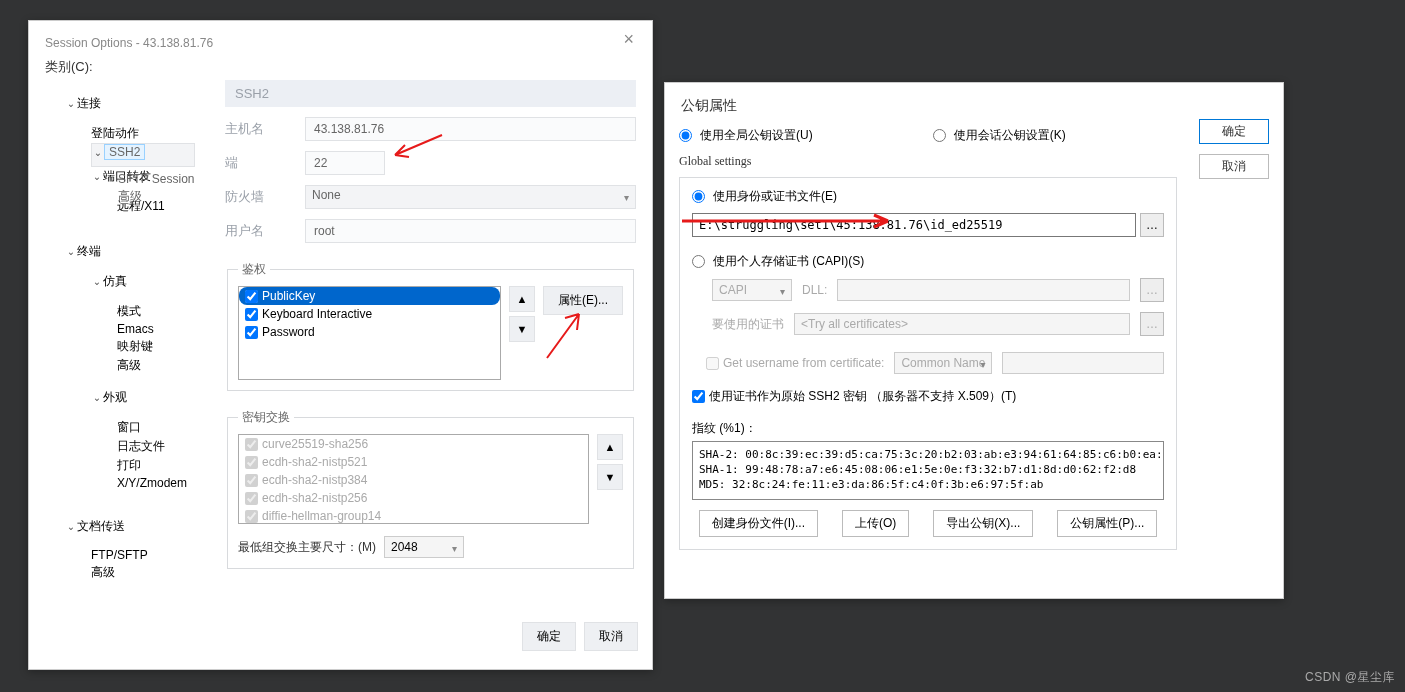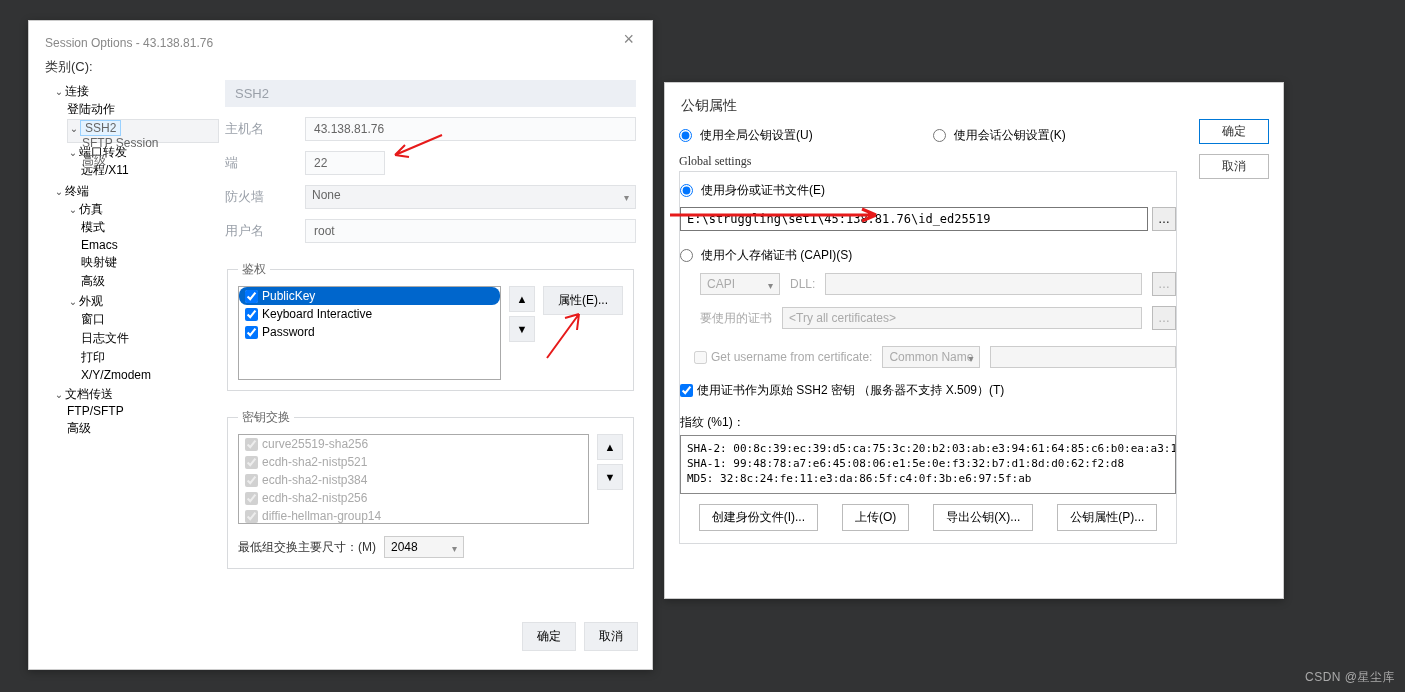--- a/index.html
+++ b/index.html
@@ -7,21 +7,21 @@
   .window { position: absolute; background: #fff; border: 1px solid #ccc; box-shadow: 0 2px 8px rgba(0,0,0,.3); }
   .win1 { left: 28px; top: 20px; width: 625px; height: 650px; }
   .win2 { left: 664px; top: 82px; width: 620px; height: 517px; }
   .titlebar { display: flex; align-items: flex-end; justify-content: space-between; padding: 8px 12px 8px 16px; color: #888; font-size: 13px; }
   .closex { font-size: 18px; color: #888; cursor: pointer; padding: 0 6px; }
 
   
   .cat-label { padding: 0 0 4px 16px; color: #333; font-size: 13px; }
   .main1 { display: flex; padding: 0 16px 0 10px; }
   .tree { width: 180px; padding-top: 2px; }
-  .tree ul { list-style: none; margin: 0; padding-left: 14px; }
+  .tree ul { list-style: none; margin: 12px; padding-left: 14px; }
   .tree li { padding: 1px 0; white-space: nowrap; }
   .tw { display: inline-block; width: 12px; text-align: center; cursor: pointer; font-size: 10px; color: #555; }
   .tree li.sel > span.txt { background: #e5f3ff; border: 1px solid #99d1ff; padding: 0 4px; }
 
   .form1 { flex: 1; padding-left: 6px; }
   .sechead { background: #eceff4; padding: 6px 10px; color: #9aa0a9; font-size: 13px; }
   .row { display: flex; align-items: center; margin-top: 10px; }
   .lbl { width: 80px; color: #9aa0a9; font-size: 13px; }
   .inp { flex: 1; background: #fafbfc; border: 1px solid #e0e2e5; padding: 4px 8px; color: #666; height: 24px; }
   .inp.short { flex: none; width: 80px; }
@@ -49,21 +49,21 @@
   .redarrow { position: absolute; z-index: 5; pointer-events: none; }
 
   
   .w2body { padding: 10px 14px 12px; position: relative; }
   .w2title { font-size: 14px; color: #333; padding: 4px 0 12px 2px; }
   .w2right { position: absolute; right: 14px; top: 36px; display: flex; flex-direction: column; gap: 10px; }
   .btn2 { background: #fff; border: 1px solid #0078d7; color: #333; padding: 3px 22px; }
   .btn2.plain { border-color: #bbb; }
   .radiorow { display: flex; align-items: center; gap: 4px; }
   .radiorow input { margin: 0 4px 0 0; }
-  .grp { border: 1px solid #d8dadd; margin-top: 2px; padding: 10px 0 12px; width: 498px; }
+  .grp { border: 1px solid #d8dadd; margin-top: 8px; padding: 10px 12px 12px; width: 498px; }
   .grptitle { margin-top: 10px; color: #333; font-family: Liberation Serif, serif; }
   .pathrow { display: flex; gap: 4px; margin-top: 8px; }
   .pathrow input { flex: 1; border: 1px solid #777; padding: 3px 6px; font-family: Consolas, monospace; font-size: 12px; height: 24px; }
   .dotbtn { width: 24px; height: 24px; border: 1px solid #bbb; background: #eee; display: flex; align-items: center; justify-content: center; }
   .dis { color: #aaa; }
   .dissel { border: 1px solid #ccc; background: #f5f5f5; padding: 2px 6px; height: 22px; display: inline-flex; align-items: center; min-width: 80px; position: relative; }
   .fingerprint { border: 1px solid #888; padding: 6px; font-family: Consolas, monospace; white-space: pre; font-size: 11px; line-height: 1.35; margin-top: 4px; overflow-x: scroll; }
   .btnrow { display: flex; gap: 24px; margin-top: 10px; justify-content: center; }
   .btnrow .btn { background: #fff; border: 1px solid #bbb; padding: 4px 12px; }
 

